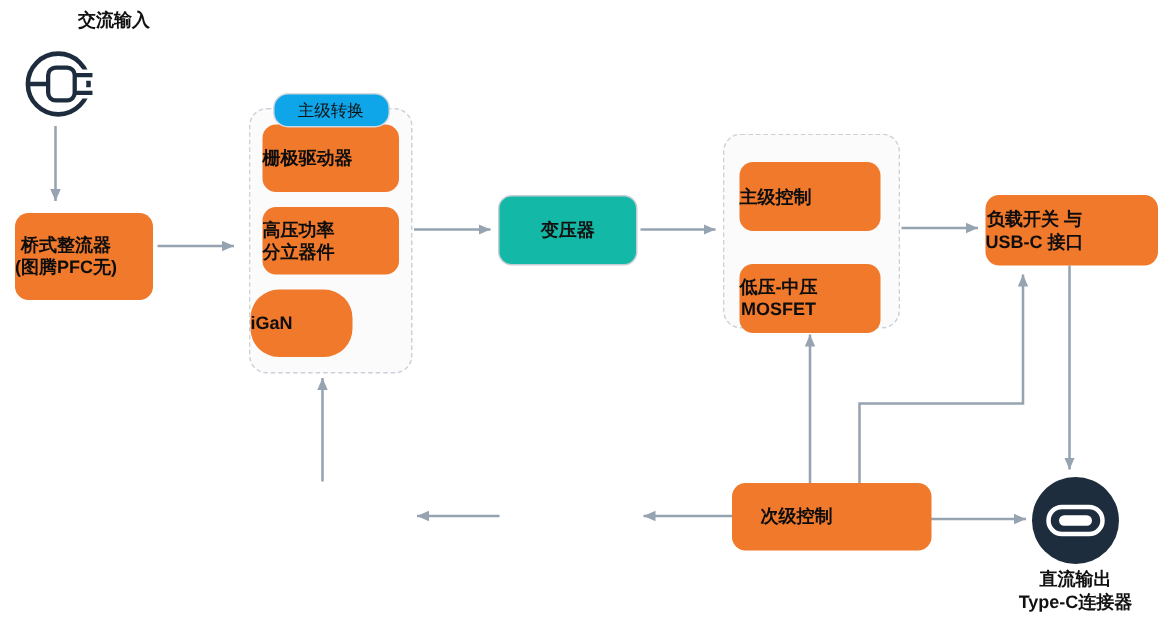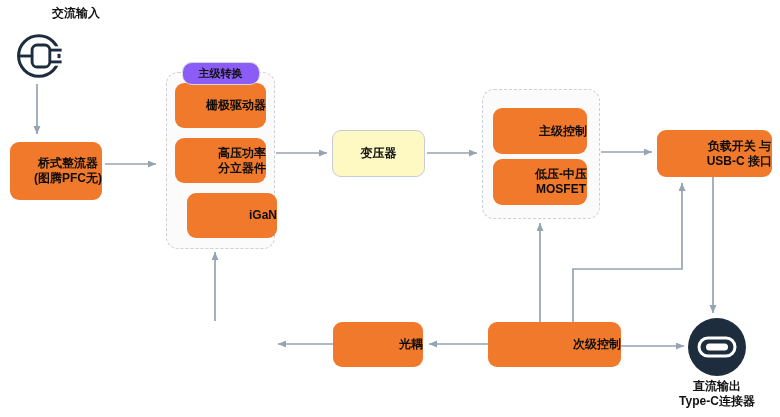--- a/index.html
+++ b/index.html
@@ -3,35 +3,35 @@
 <meta charset="utf-8">
 <style>
   html,body{margin:0;padding:0;background:#fff;}
   #canvas{
     position:relative;width:780px;height:417px;background:#fff;overflow:hidden;
     font-family:"Liberation Sans","DejaVu Sans",sans-serif;color:#111;
   }
   .abs{position:absolute;}
   .block{
     position:absolute;background:#F0792B;border-radius:9px;
-    display:flex;align-items:center;justify-content:flex-end;text-align:center;
+    display:flex;align-items:center;justify-content:flex-start;text-align:center;
     font-weight:bold;font-size:12px;line-height:1.25;color:#0d0d0d;z-index:2;
   }
   .block .lbl{white-space:pre-line;}
   .group{
     position:absolute;border:1.6px dashed #CBD1D8;border-radius:12px;
     background:#FBFBFC;z-index:1;
   }
   .group-pill{
     position:absolute;left:50%;transform:translateX(-50%);top:-11px;
-    background:#8b5cf6;border:1.2px solid #D3D8DE;border-radius:10px;
-    padding:3px 16px;font-size:11px;font-weight:bold;white-space:nowrap;z-index:3;
+    background:#0ea5e9;border:1.2px solid #D3D8DE;border-radius:10px;
+    padding:3px 16px;font-size:11px;font-weight:normal;white-space:nowrap;z-index:3;
   }
   .plain-box{
-    position:absolute;background:#fef9c3;border:1.6px solid #C6CDD5;border-radius:9px;
+    position:absolute;background:#14b8a6;border:1.6px solid #C6CDD5;border-radius:9px;
     display:flex;align-items:center;justify-content:center;
     font-weight:bold;font-size:12px;z-index:2;
   }
   .free-label{
     position:absolute;font-weight:bold;font-size:12px;line-height:1.25;
     text-align:center;white-space:pre-line;z-index:2;
   }
   #wires{position:absolute;left:0;top:0;z-index:0;}
   .usb-circle{
     position:absolute;left:688px;top:318px;width:58px;height:58px;border-radius:50%;
@@ -87,53 +87,50 @@
 
   <div class="group" style="left:166px;top:72px;width:107px;height:175px;">
     <div class="group-pill">主级转换</div>
     <div class="block" style="left:8px;top:10px;width:91px;height:45px;">
       <span class="lbl">栅极驱动器</span>
     </div>
     <div class="block" style="left:8px;top:65px;width:91px;height:45px;">
       <span class="lbl">高压功率
 分立器件</span>
     </div>
-    <div class="block" style="left:20px;top:120px;width:90px;height:45px;">
+    <div class="block" style="left:0;top:120px;width:68px;height:45px;border-radius:19px;">
       <span class="lbl">iGaN</span>
     </div>
   </div>
 
   <div class="plain-box" style="left:332px;top:130px;width:91px;height:45px;">
     <span class="lbl">变压器</span>
   </div>
 
   <div class="group" style="left:482px;top:89px;width:116px;height:128px;">
     <div class="block" style="left:10px;top:18px;width:94px;height:46px;">
       <span class="lbl">主级控制</span>
     </div>
-    <div class="block" style="left:10px;top:69px;width:94px;height:46px;">
+    <div class="block" style="left:10px;top:86px;width:94px;height:46px;">
       <span class="lbl">低压-中压
 MOSFET</span>
     </div>
   </div>
 
   <div class="block" style="left:657px;top:130px;width:115px;height:47px;">
     <span class="lbl">负载开关 与
 USB-C 接口</span>
   </div>
 
   <div class="usb-circle">
     <svg width="40" height="22" viewBox="0 0 40 22">
       <rect x="2" y="2" width="36" height="18" rx="9" fill="none" stroke="#fff" stroke-width="3"></rect>
       <rect x="9" y="7.5" width="22" height="7" rx="3.5" fill="#fff"></rect>
     </svg>
   </div>
   <div class="free-label" style="left:652px;top:379px;width:130px;">直流输出
 Type-C连接器</div>
 
-  <div class="block" style="left:333px;top:322px;width:90px;height:45px;">
-    <span class="lbl">光耦</span>
-  </div>
   <div class="block" style="left:488px;top:322px;width:114px;height:45px;padding-left:19px;">
     <span class="lbl">次级控制</span>
   </div>
 
 </div>
 
 </body></html>

